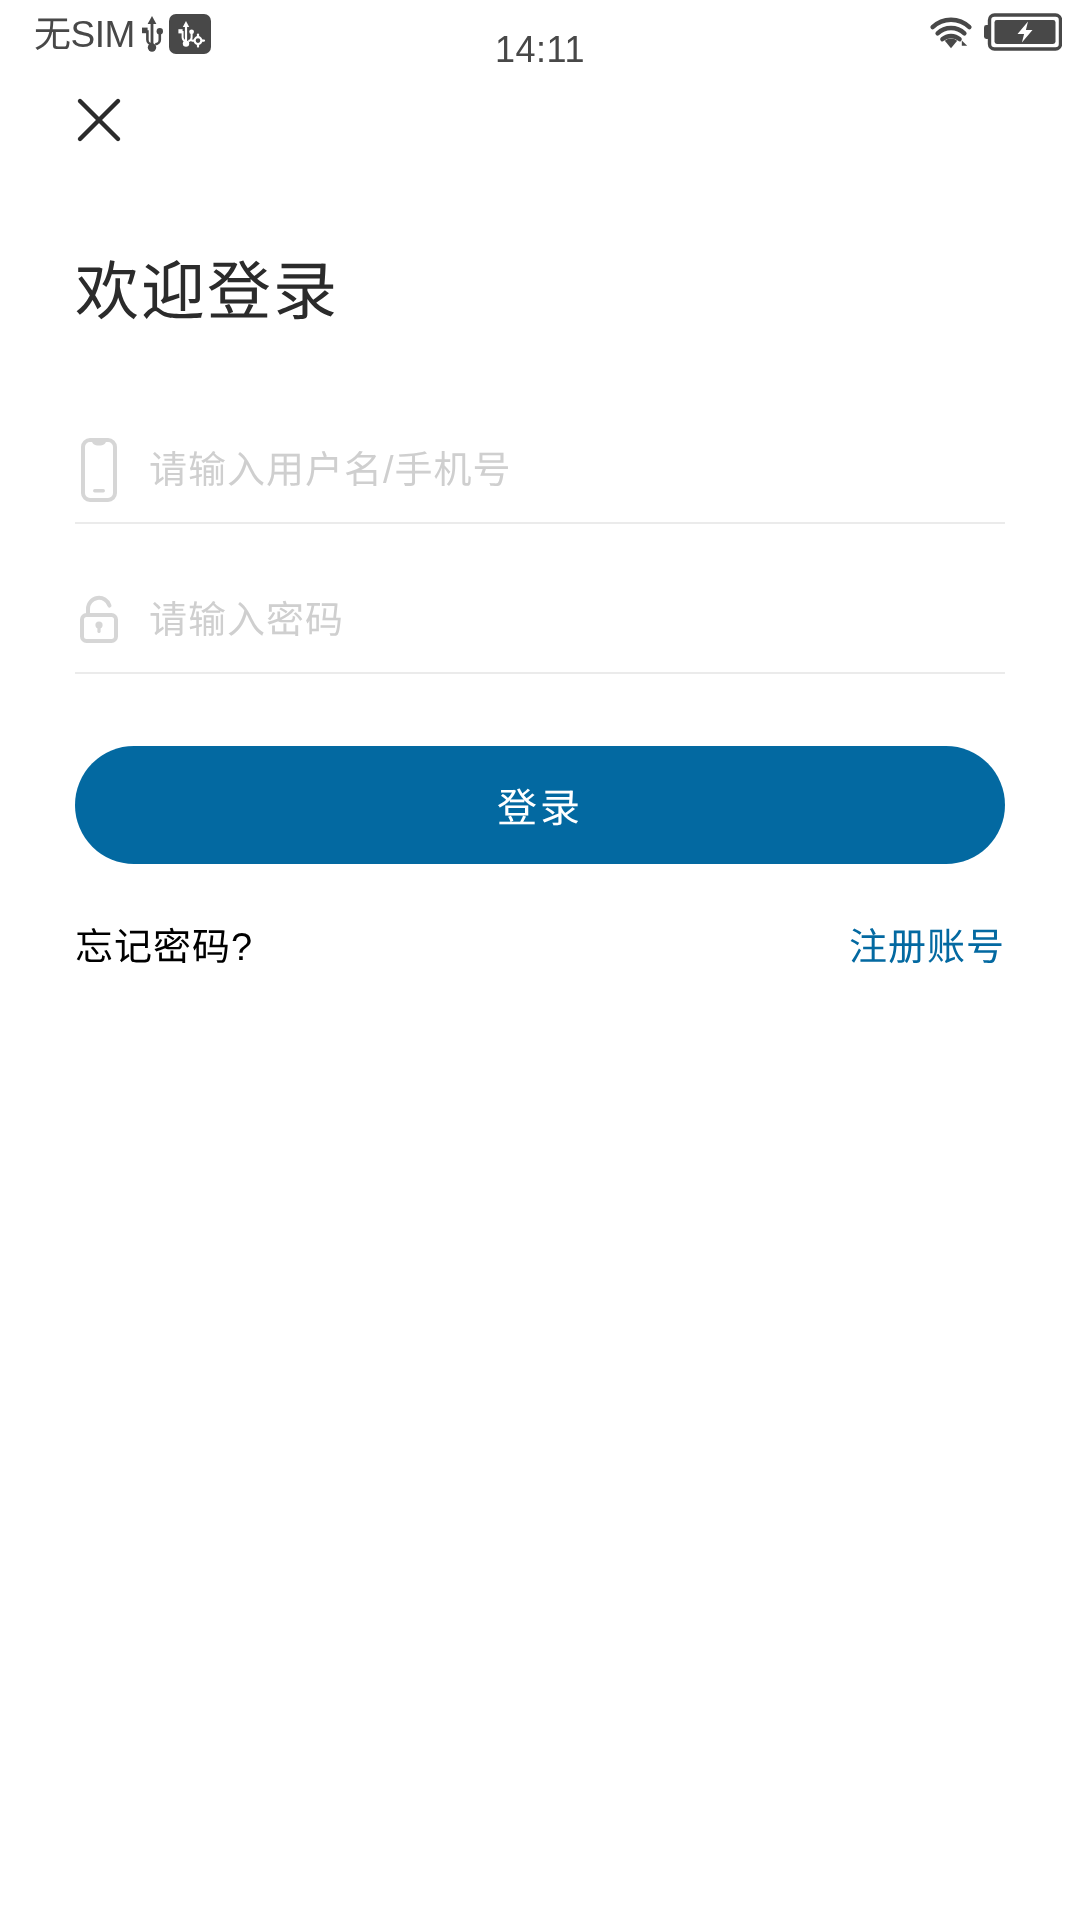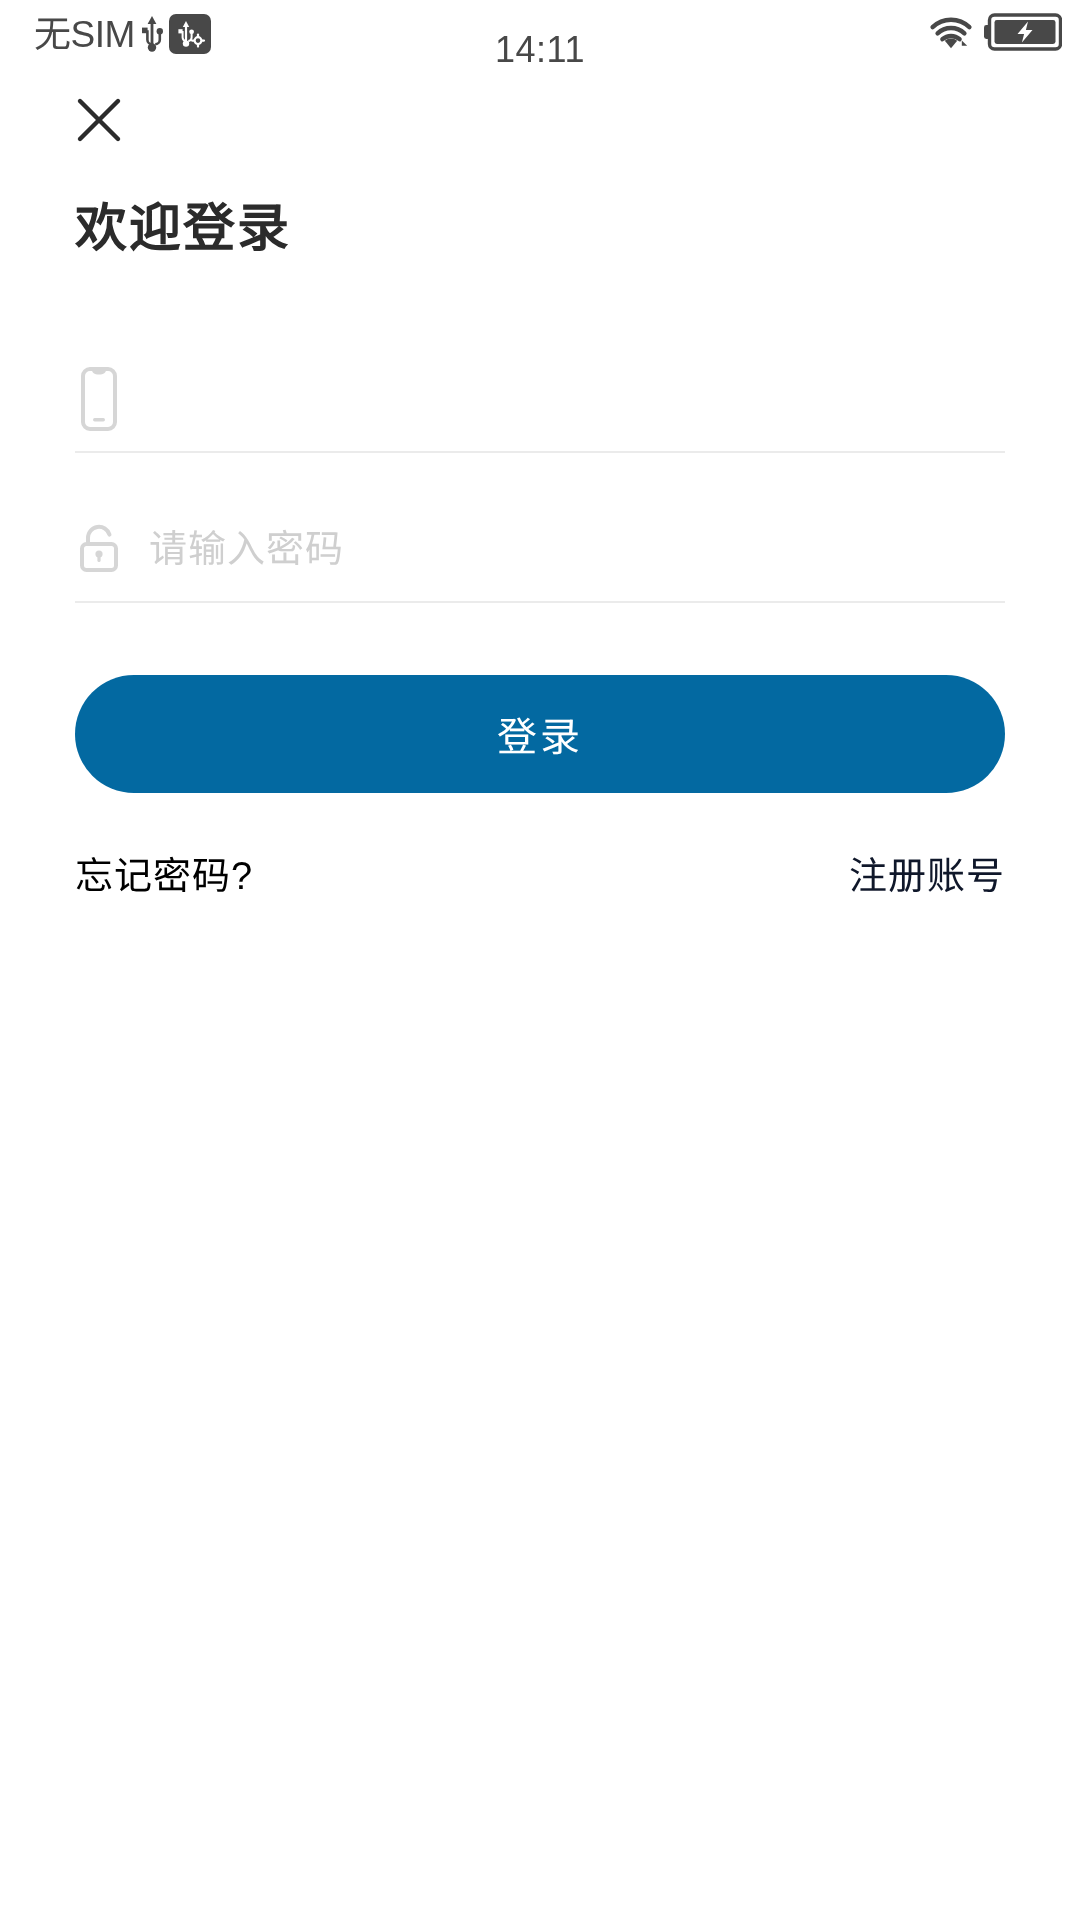--- a/index.html
+++ b/index.html
@@ -95,25 +95,25 @@
     width: 56px;
     height: 56px;
     display: flex;
     align-items: center;
     justify-content: center;
     cursor: pointer;
     margin-left: -4px;
   }
 
   .page-title {
-    font-size: 52px;
+    font-size: 64px;
     color: #2b2b2b;
-    font-weight: 700;
+    font-weight: 400;
     line-height: 1.15;
-    margin-top: 31px;
+    margin-top: 88px;
     letter-spacing: 2px;
     white-space: nowrap;
   }
 
   .form {
     margin-top: 88px;
   }
   .field {
     display: flex;
     align-items: center;
@@ -169,21 +169,21 @@
     margin-top: 52px;
   }
   .link-forgot {
     font-size: 38px;
     color: #000000;
     letter-spacing: 1px;
     cursor: pointer;
   }
   .link-register {
     font-size: 38px;
-    color: #0f172a;
+    color: #0369a1;
     letter-spacing: 1px;
     cursor: pointer;
   }
 </style>
 </head>
 <body>
 
 <div class="status-bar">
 
   <div class="status-left">
@@ -265,20 +265,21 @@
   <div class="form">
 
     <div class="field">
       <span class="field-icon">
         <svg width="48" height="66" viewBox="0 0 48 66" aria-hidden="true">
           <path d="M8 10 a7 7 0 0 1 7 -7 h18 a7 7 0 0 1 7 7 v46 a7 7 0 0 1 -7 7 h-18 a7 7 0 0 1 -7 -7 Z" fill="none" stroke="#d6d6d6" stroke-width="4"></path>
           <path d="M18 3 h12 a1 1 0 0 1 1 1 c0 2.6 -2.2 4.6 -7 4.6 c-4.8 0 -7 -2 -7 -4.6 a1 1 0 0 1 1 -1 Z" fill="#d6d6d6"></path>
           <rect x="18" y="52" width="12" height="3.4" rx="1.7" fill="#d6d6d6"></rect>
         </svg>
       </span>
+      <input class="field-input" type="text" placeholder="请输入用户名/手机号" style="">
     </div>
 
     <div class="field">
       <span class="field-icon">
         <svg width="48" height="66" viewBox="0 0 48 66" aria-hidden="true">
           <path d="M13 28 v-6 a11 11 0 0 1 21.5 -3.4" fill="none" stroke="#d6d6d6" stroke-width="4" stroke-linecap="round"></path>
           <rect x="7" y="28" width="34" height="26" rx="4.5" fill="none" stroke="#d6d6d6" stroke-width="4"></rect>
           <circle cx="24" cy="38" r="3.6" fill="#d6d6d6"></circle>
           <rect x="22.4" y="39" width="3.2" height="7" rx="1.6" fill="#d6d6d6"></rect>
         </svg>

